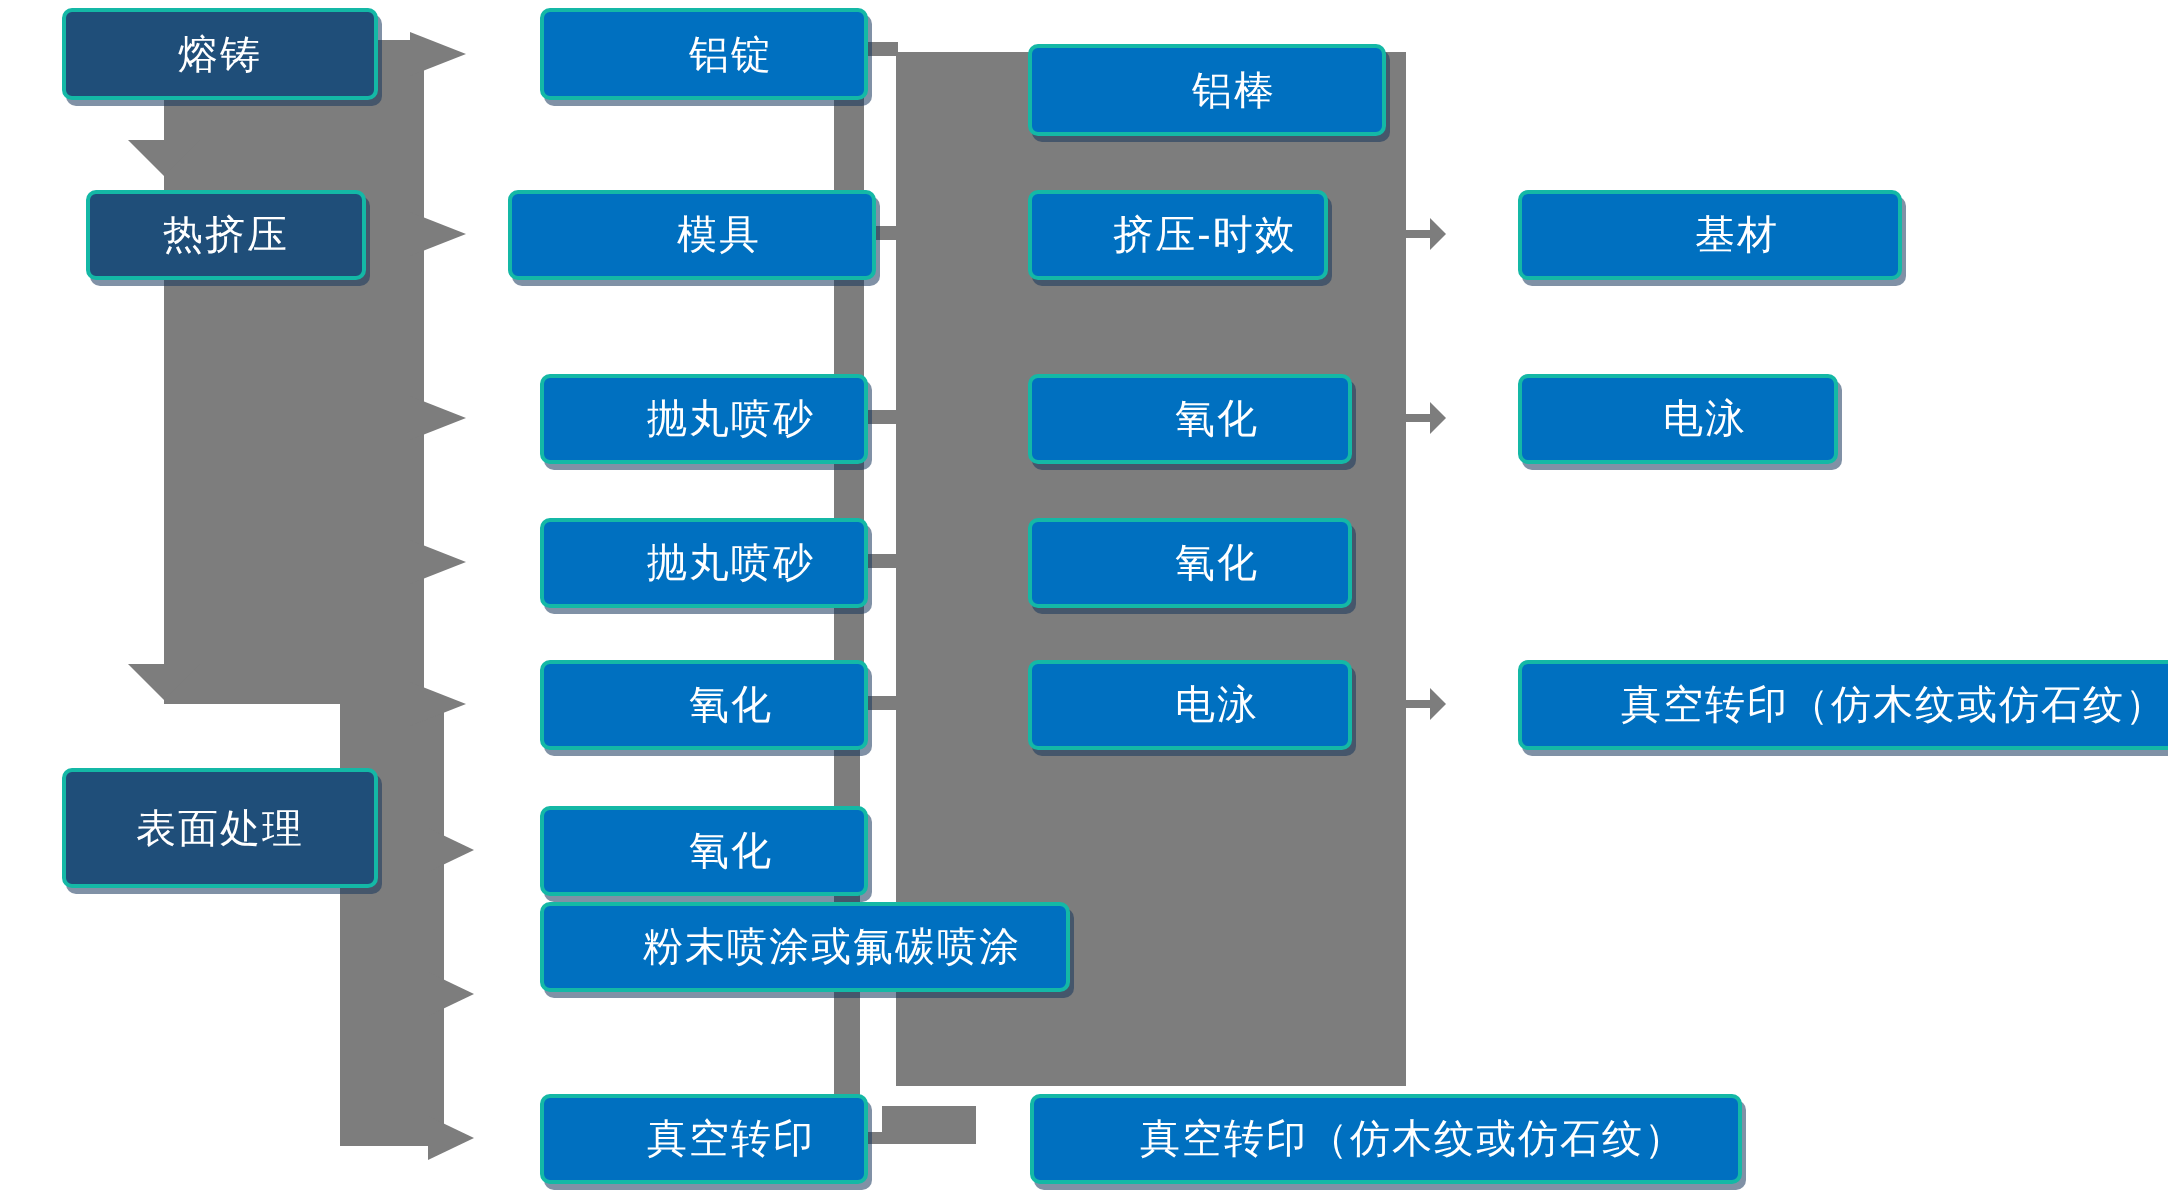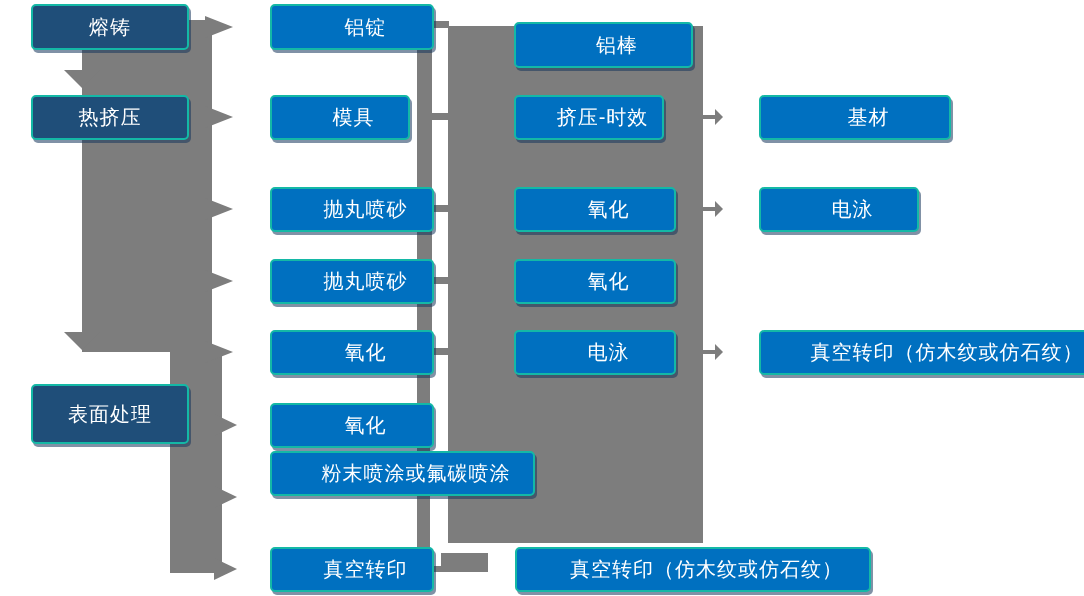--- a/index.html
+++ b/index.html
@@ -68,25 +68,25 @@
     <rect x="703" y="115" width="12" height="4"></rect>
     <polygon points="715,109 723,117 715,125"></polygon>
     <rect x="703" y="207" width="12" height="4"></rect>
     <polygon points="715,201 723,209 715,217"></polygon>
     <rect x="703" y="350" width="12" height="4"></rect>
     <polygon points="715,344 723,352 715,360"></polygon>
   </g>
 </svg>
 
 <div class="node dark" style="left:3px;top:4px;width:158px;height:46px">熔铸</div>
-<div class="node dark" style="left:3px;top:95px;width:158px;height:45px">热挤压</div>
+<div class="node dark" style="left:15px;top:95px;width:140px;height:45px">热挤压</div>
 <div class="node dark" style="left:3px;top:384px;width:158px;height:60px">表面处理</div>
 
 <div class="node blue" style="left:242px;top:4px;width:164px;height:46px">铝锭</div>
-<div class="node blue" style="left:242px;top:95px;width:140px;height:45px">模具</div>
+<div class="node blue" style="left:226px;top:95px;width:184px;height:45px">模具</div>
 <div class="node blue" style="left:242px;top:187px;width:164px;height:45px">抛丸喷砂</div>
 <div class="node blue" style="left:242px;top:259px;width:164px;height:45px">抛丸喷砂</div>
 <div class="node blue" style="left:242px;top:330px;width:164px;height:45px">氧化</div>
 <div class="node blue" style="left:242px;top:403px;width:164px;height:45px">氧化</div>
 <div class="node blue" style="left:242px;top:451px;width:265px;height:45px">粉末喷涂或氟碳喷涂</div>
 <div class="node blue" style="left:242px;top:547px;width:164px;height:45px">真空转印</div>
 
 <div class="node blue" style="left:486px;top:22px;width:179px;height:46px">铝棒</div>
 <div class="node blue" style="left:486px;top:95px;width:150px;height:45px">挤压-时效</div>
 <div class="node blue" style="left:486px;top:187px;width:162px;height:45px">氧化</div>

